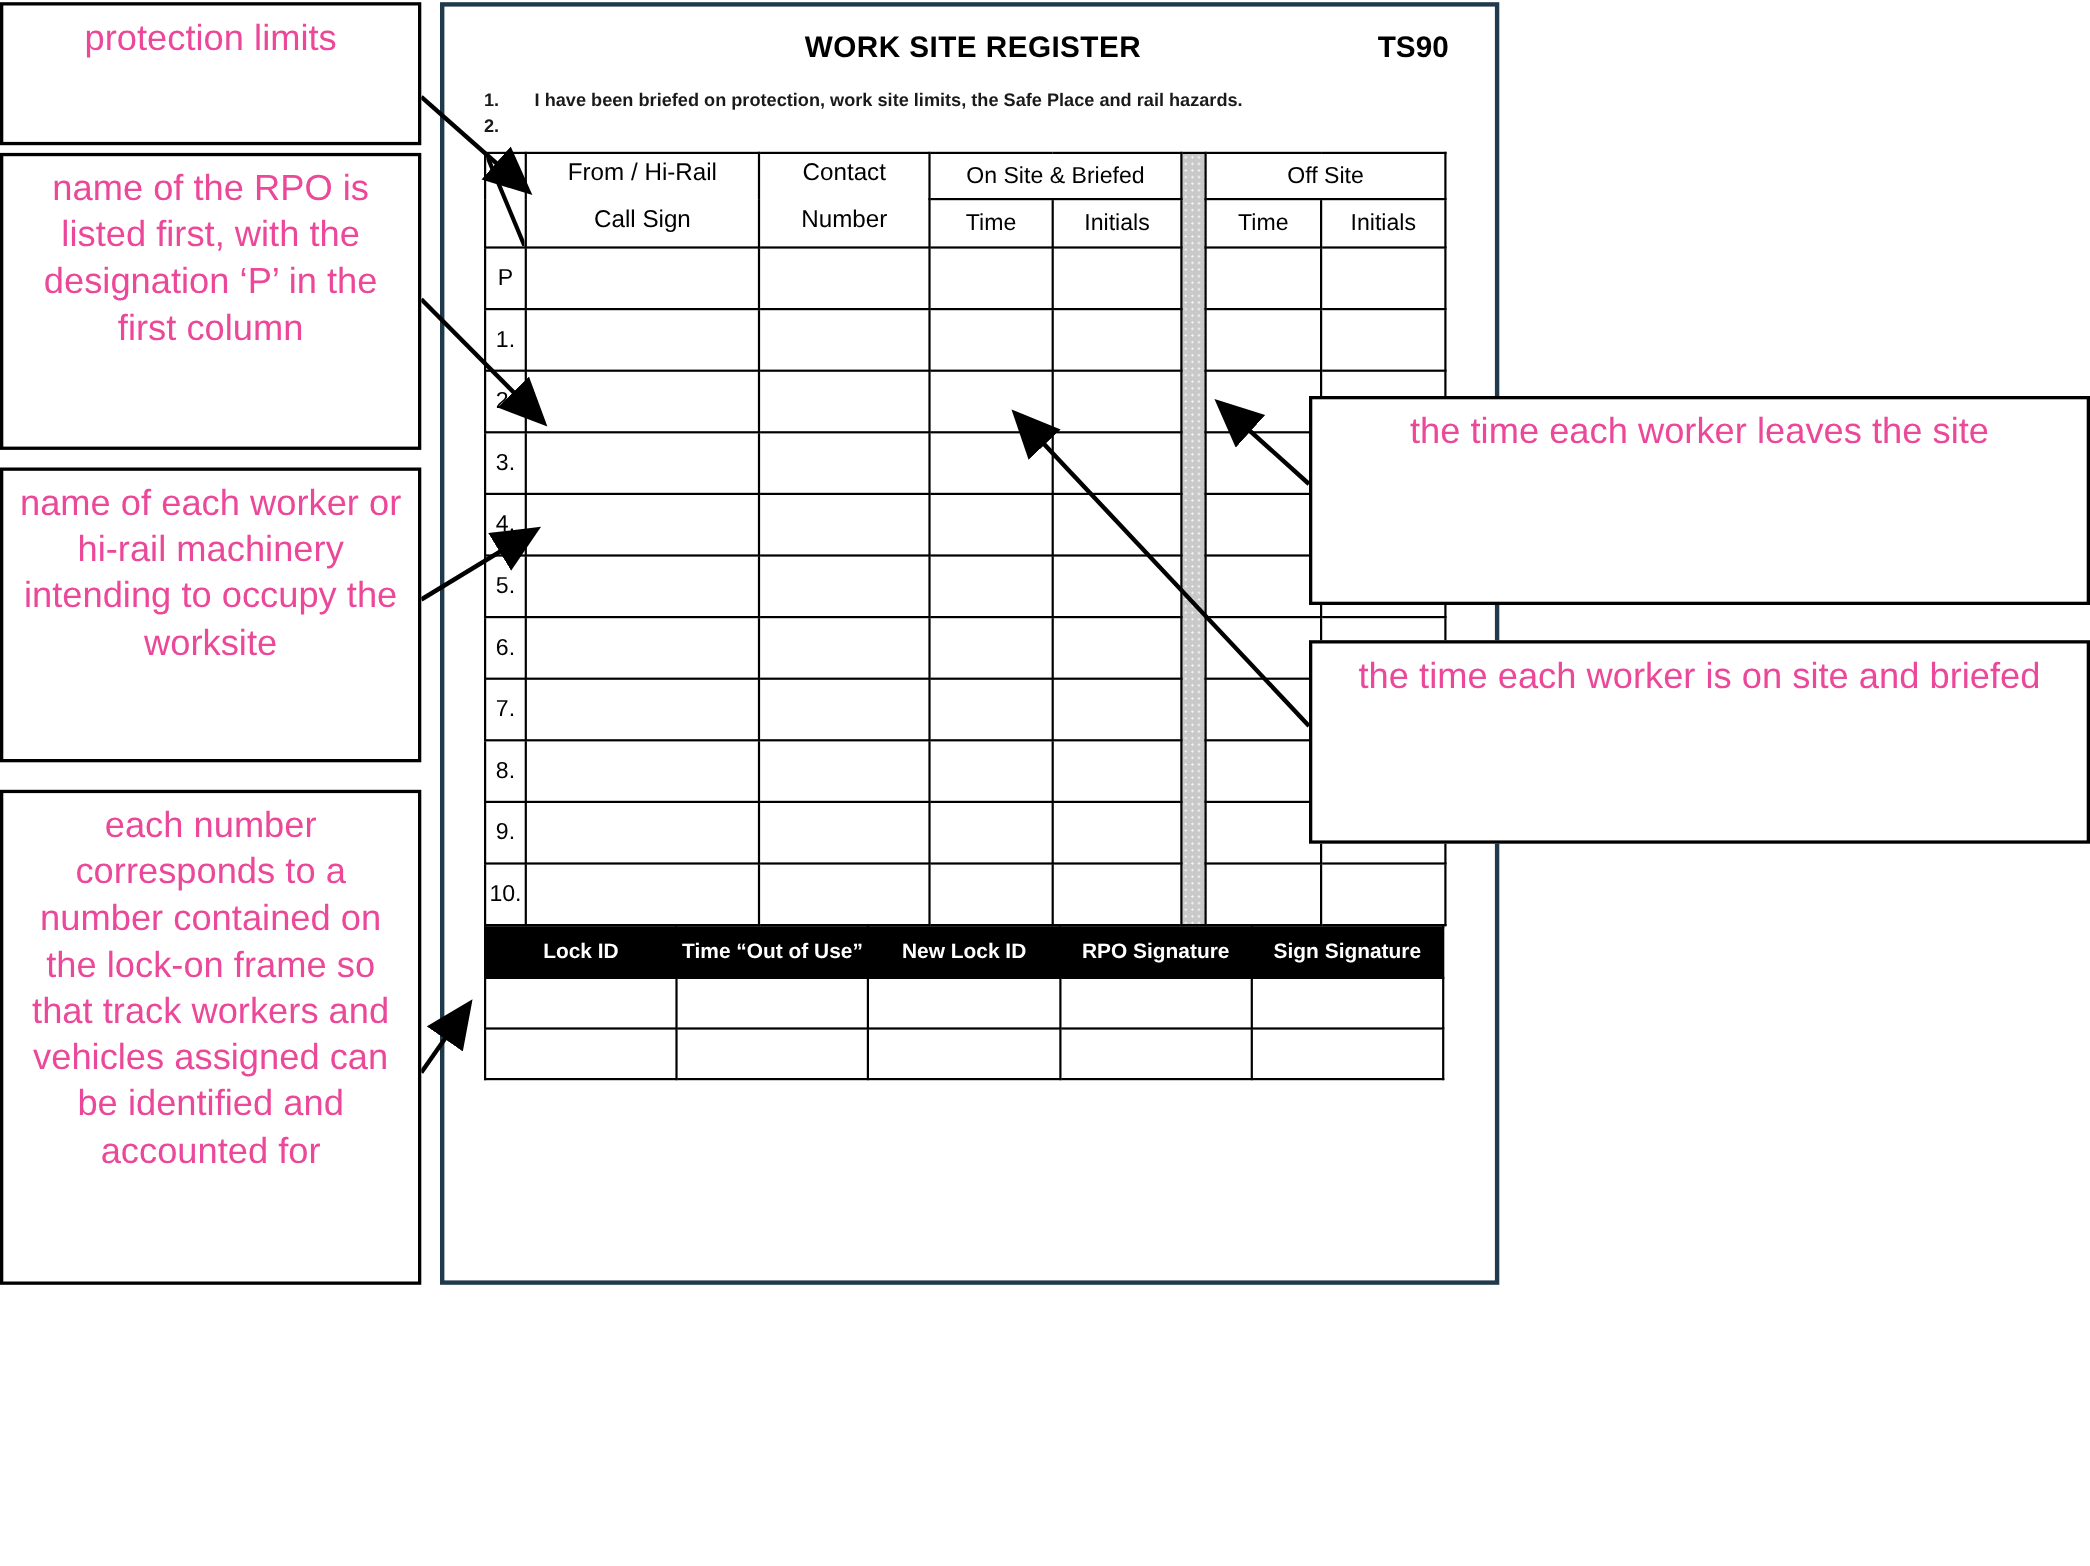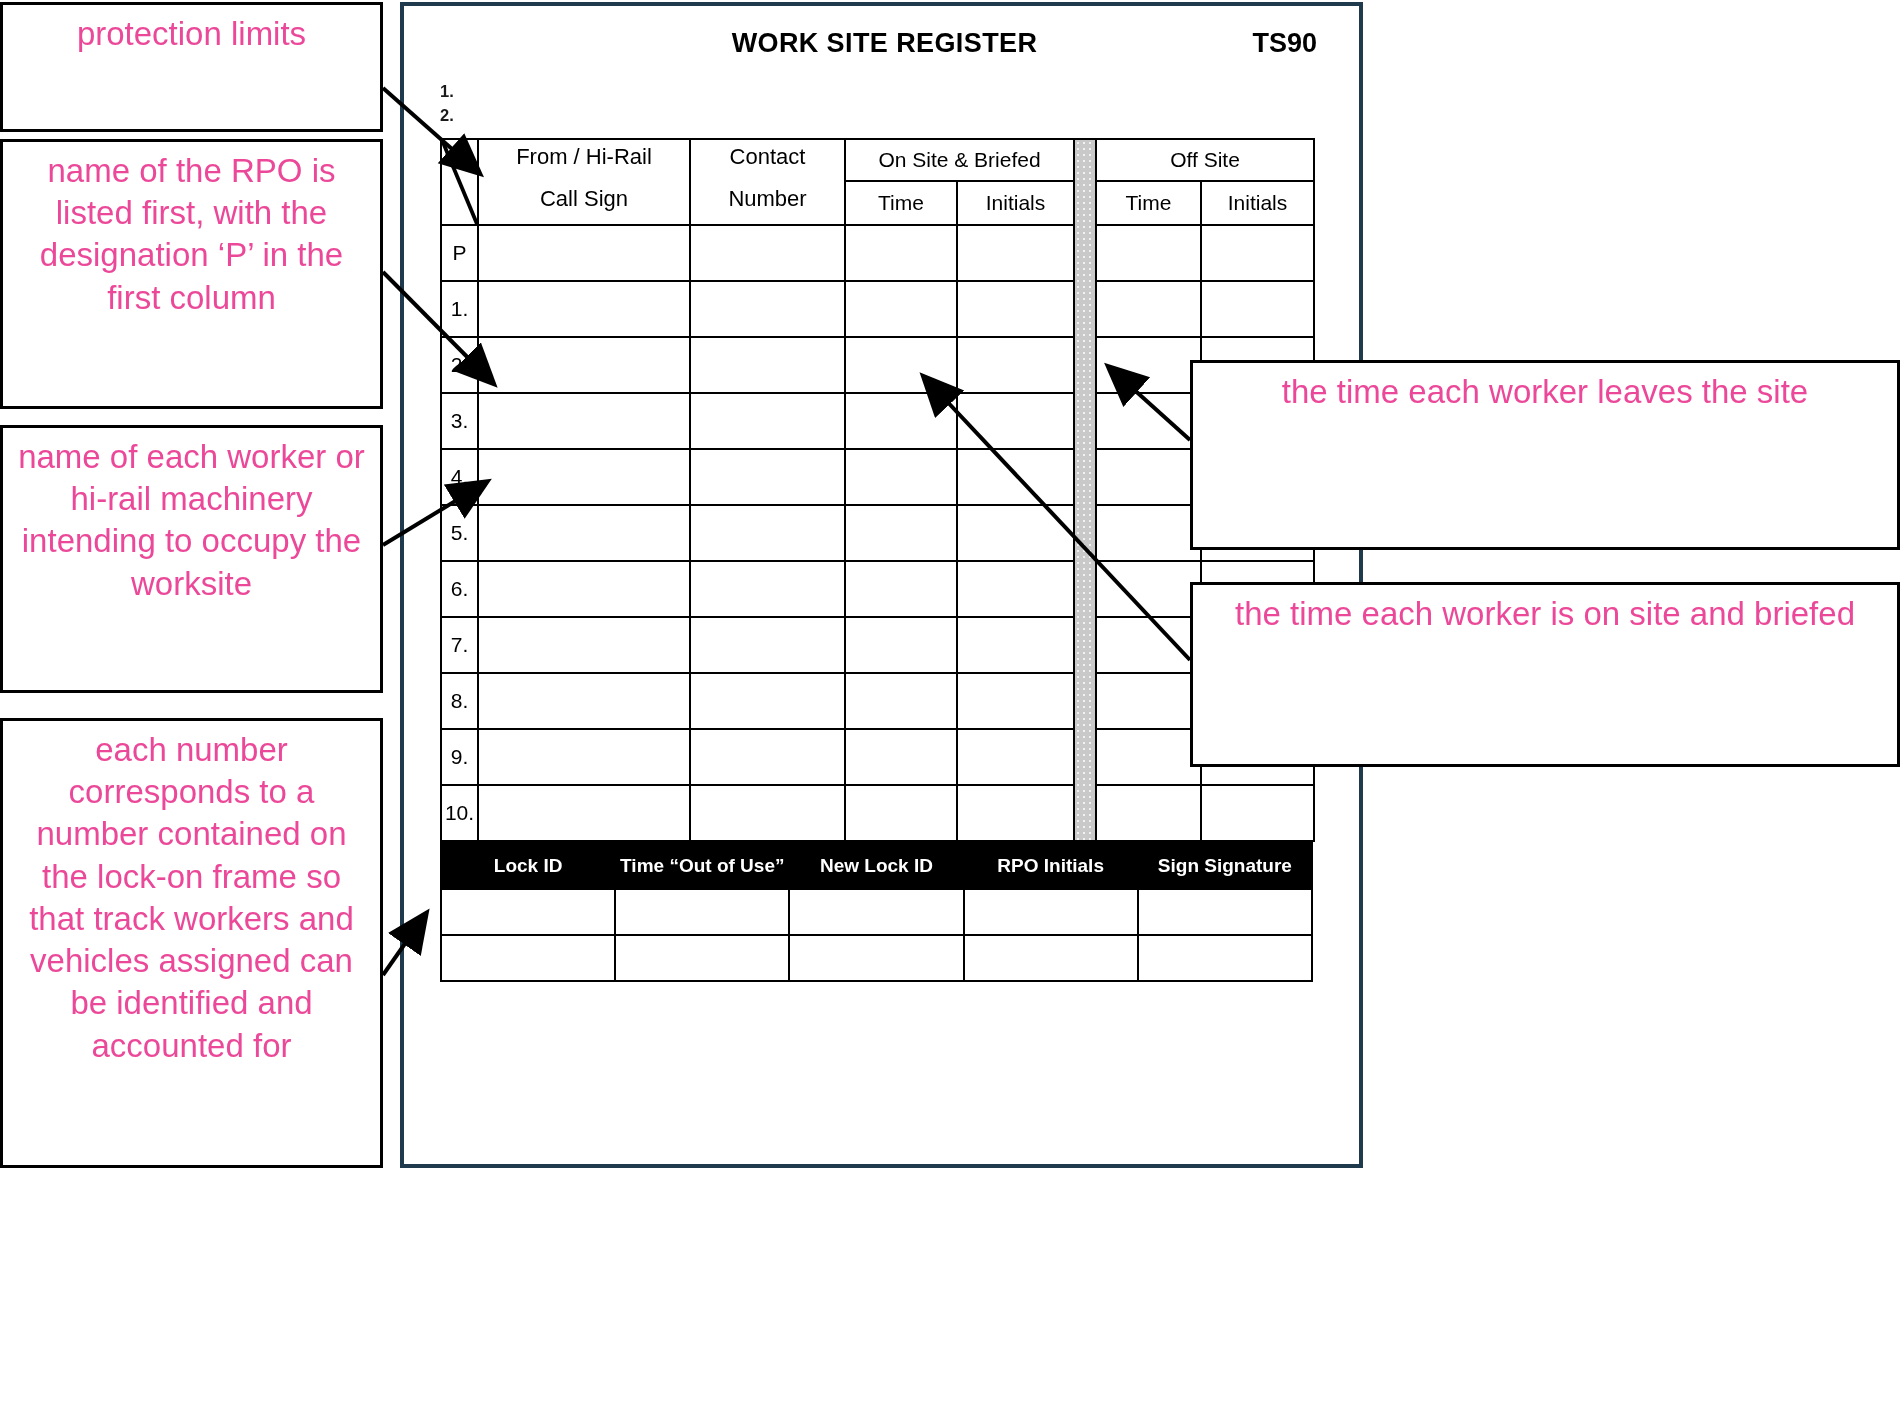--- a/index.html
+++ b/index.html
@@ -246,20 +246,21 @@
 
     <div class="title-row">
       <div class="form-title">WORK SITE REGISTER</div>
       <div class="form-code">TS90</div>
     </div>
 
 
     <div class="declarations">
       <div class="decl-row">
         <span class="decl-num">1.</span>
+        <span>I have been briefed on protection, work site limits, the Safe Place and rail hazards.</span>
       </div>
       <div class="decl-row">
         <span class="decl-num">2.</span>
       </div>
     </div>
 
     <table class="register-table">
       <colgroup>
         <col class="col-no">
           <col class="col-name">
@@ -397,21 +398,21 @@
       </tr>
     </tbody>
       </table>
 
     <table class="padlock-table">
       <tbody>
           <tr>
         <th>Lock ID</th>
         <th>Time “Out of Use”</th>
         <th>New Lock ID</th>
-        <th>RPO Initials</th>
+        <th>RPO Signature</th>
         <th>Sign Signature</th>
       </tr>
       <tr>
         <td></td>
         <td></td>
         <td></td>
         <td></td>
         <td></td>
       </tr>
       <tr>

